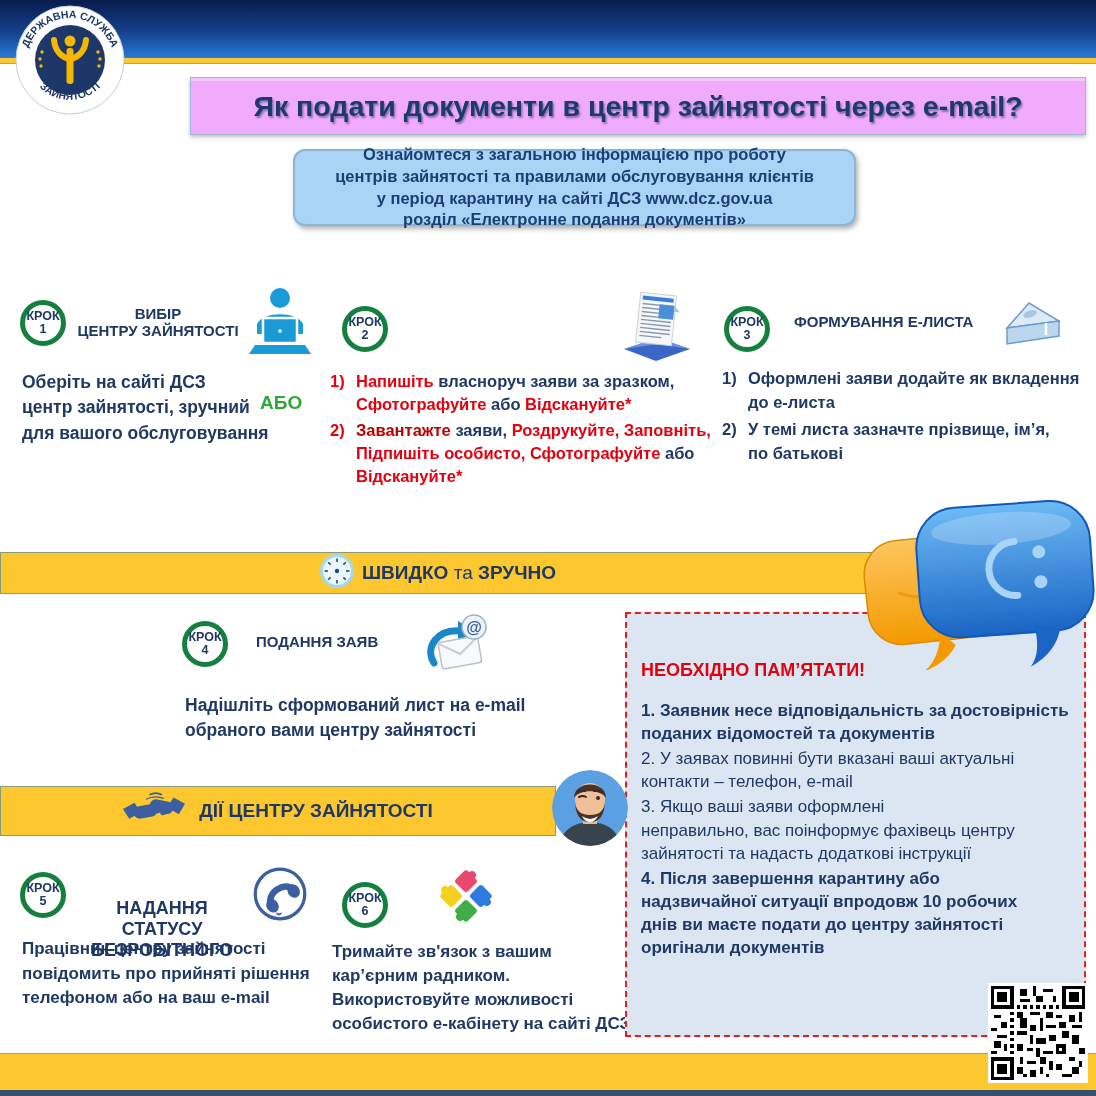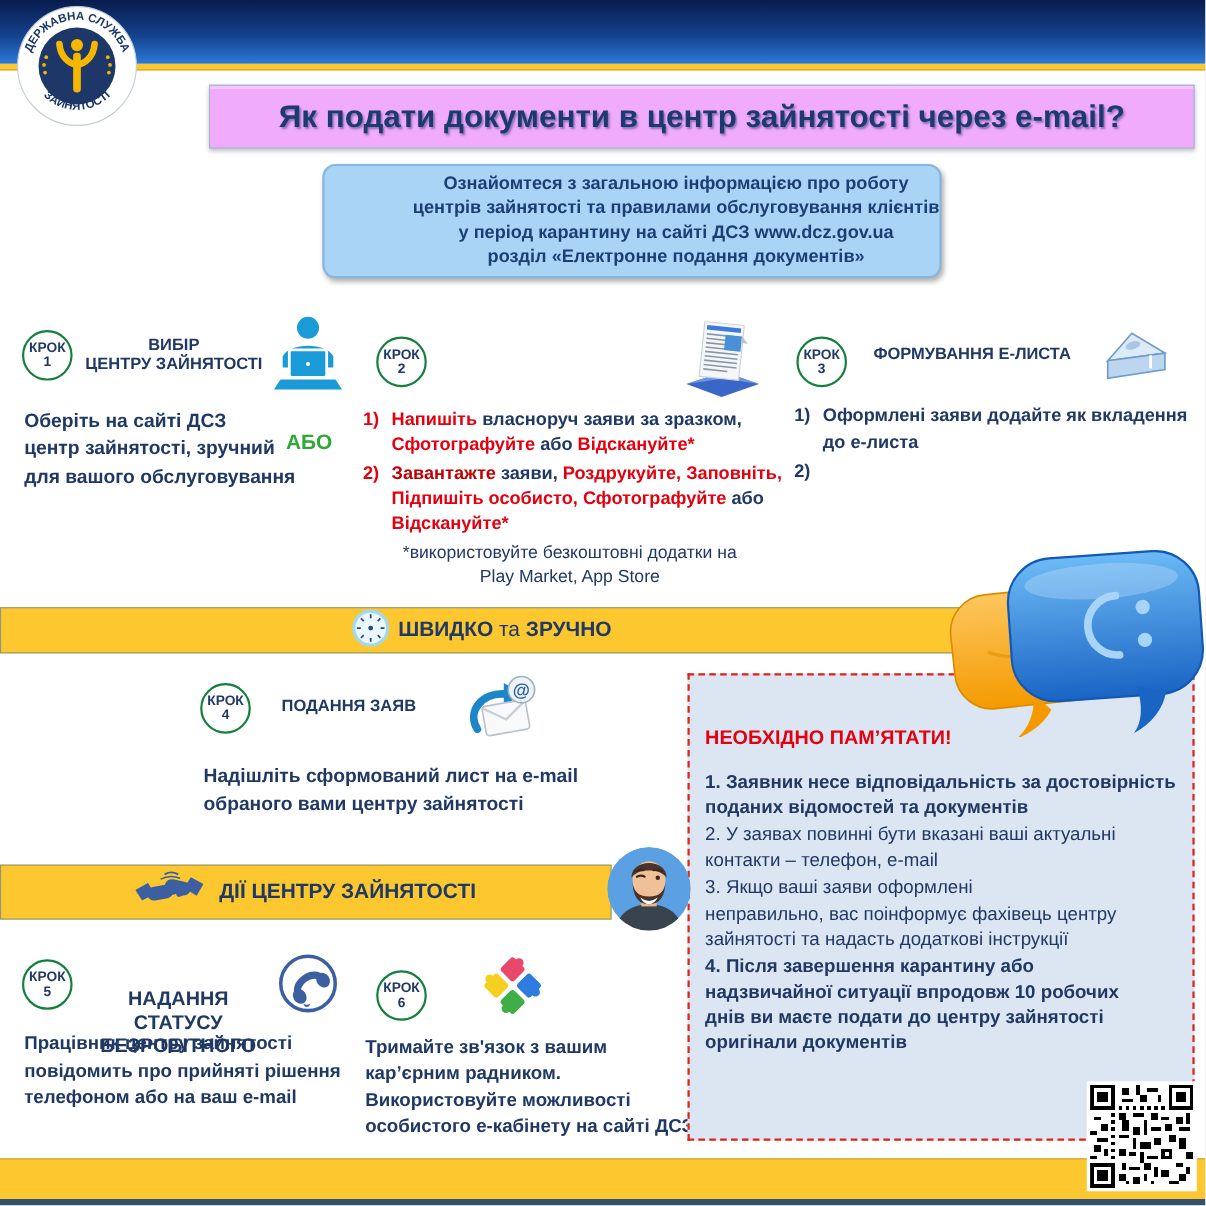--- a/index.html
+++ b/index.html
@@ -17,27 +17,27 @@
   .yellow-strip { left:0; top:58px; width:1096px; height:6px; background:#fdc72f; border-bottom:1px solid #caa42e; }
   .logo { left:14px; top:4px; width:112px; height:112px; z-index:5; }
 
   
   .title-band { left:190px; top:77px; width:896px; height:58px; background:#f0abfc;
     border:1px solid #9fb6d4; box-shadow:0 2px 4px rgba(0,0,0,.25), inset 0 3px 0 rgba(255,255,255,.35);
     display:flex; align-items:center; justify-content:center; }
   .title-band span { font-size:28.5px; font-weight:bold; color:#1c3a70; text-shadow:1.5px 2px 2px rgba(20,40,90,.45); }
 
   
-  .intro-box { left:293px; top:149px; width:563px; height:104px; background:#a9d4f5;
+  .intro-box { left:293px; top:149px; width:563px; height:77px; background:#a9d4f5;
     border:2px solid #86b6dd; border-radius:12px; box-shadow:2px 3px 5px rgba(0,0,0,.3);
-    display:flex; align-items:center; justify-content:flex-end; text-align:center; }
+    display:flex; align-items:center; justify-content:center; text-align:center; }
   .intro-box div { font-size:16.5px; font-weight:bold; color:#1c3e74; line-height:1.33; }
 
   
-  .krok { width:46px; height:46px; border-radius:50%; background:#fff; border:2px solid #15803d;
+  .krok { width:46px; height:46px; border-radius:50%; background:#fff; border:5px solid #15803d;
     display:flex; flex-direction:column; align-items:center; justify-content:center;
     font-size:12.5px; font-weight:bold; color:#1f3864; line-height:1.05; }
 
   .step-heading { font-weight:bold; color:#1f3864; text-align:center; }
   .step-body { font-weight:bold; color:#1f3864; }
 
   .s1-circle { left:20px; top:300px; }
   .s1-heading { left:72px; top:305px; width:172px; font-size:15px; }
   .s1-icon { left:248px; top:286px; }
   .s1-body { left:22px; top:370px; width:260px; font-size:17.5px; line-height:1.45; }
@@ -195,22 +195,20 @@
       <span><span class="seg-red">Напишіть </span><span class="seg-navy">власноруч заяви за зразком,
 </span><span class="seg-red">Сфотографуйте </span><span class="seg-navy">або </span><span class="seg-red">Відскануйте*</span></span>
     </div>
     <div class="list-item pre">
       <span class="marker seg-red">2)</span>
       <span><span class="seg-darkred">Завантажте </span><span class="seg-navy">заяви, </span><span class="seg-red">Роздрукуйте, Заповніть,
 Підпишіть  особисто, Сфотографуйте </span><span class="seg-navy">або</span><span class="seg-red">
 Відскануйте*</span></span>
     </div>
   </div>
-  <div class="abs pre s2-footnote">*використовуйте безкоштовні додатки на
-Play Market, App Store</div>
 
   <div class="abs krok s3-circle">
     <span>КРОК</span>
       <span>3</span>
   </div>
   <div class="abs step-heading s3-heading">ФОРМУВАННЯ Е-ЛИСТА</div>
   <div class="abs s3-icon">
     <svg width="62" height="56" viewBox="0 0 62 56">
       <path d="M5 30 L27 5 L57 23 Z" fill="#ddeaf7" stroke="#6f9cc9" stroke-width="1.5"></path>
       <path d="M5 30 L57 23 L57 38 L5 46 Z" fill="#bcd6ef" stroke="#6f9cc9" stroke-width="1.5"></path>
@@ -219,20 +217,22 @@
     </svg>
   </div>
   <div class="abs s3-list">
     <div class="list-item pre">
       <span class="marker">1)</span>
       <span>Оформлені заяви додайте як вкладення
 до е-листа</span>
     </div>
     <div class="list-item pre">
       <span class="marker">2)</span>
+      <span>У темі листа зазначте прізвище, ім’я,
+по батькові</span>
     </div>
   </div>
 
   <div class="abs band band1">
     <span>
       <svg width="34" height="34" viewBox="0 0 34 34">
         <circle cx="17" cy="17" r="15.5" fill="#eaf7fc" stroke="#a5d8ec" stroke-width="3"></circle>
         <g stroke="#224a7a" stroke-width="1.6">
           <line x1="17" y1="4.5" x2="17" y2="8"></line>
             <line x1="17" y1="26" x2="17" y2="29.5"></line>

